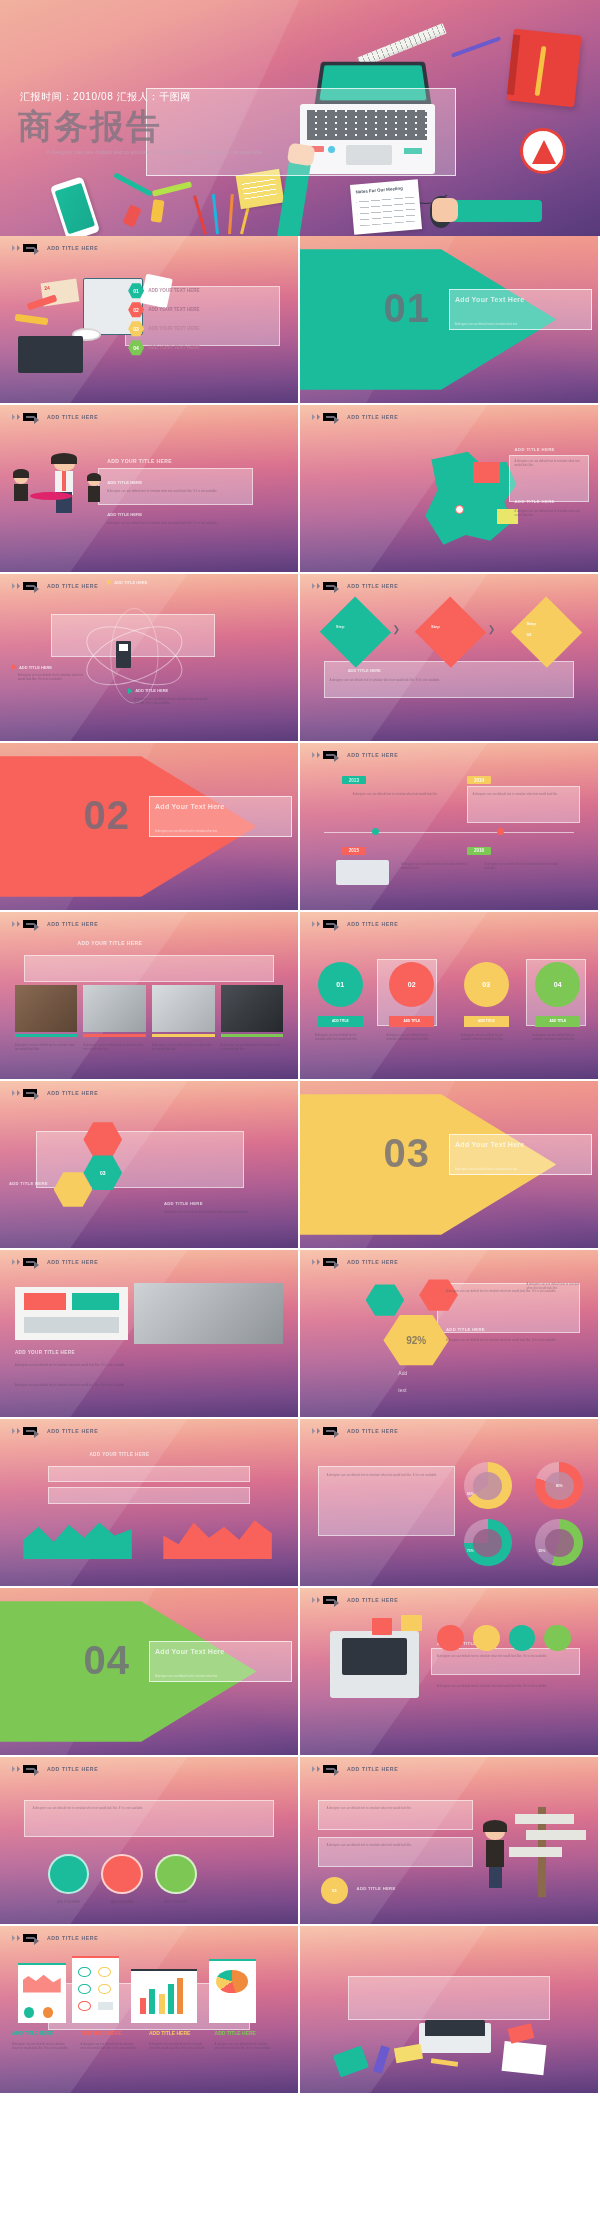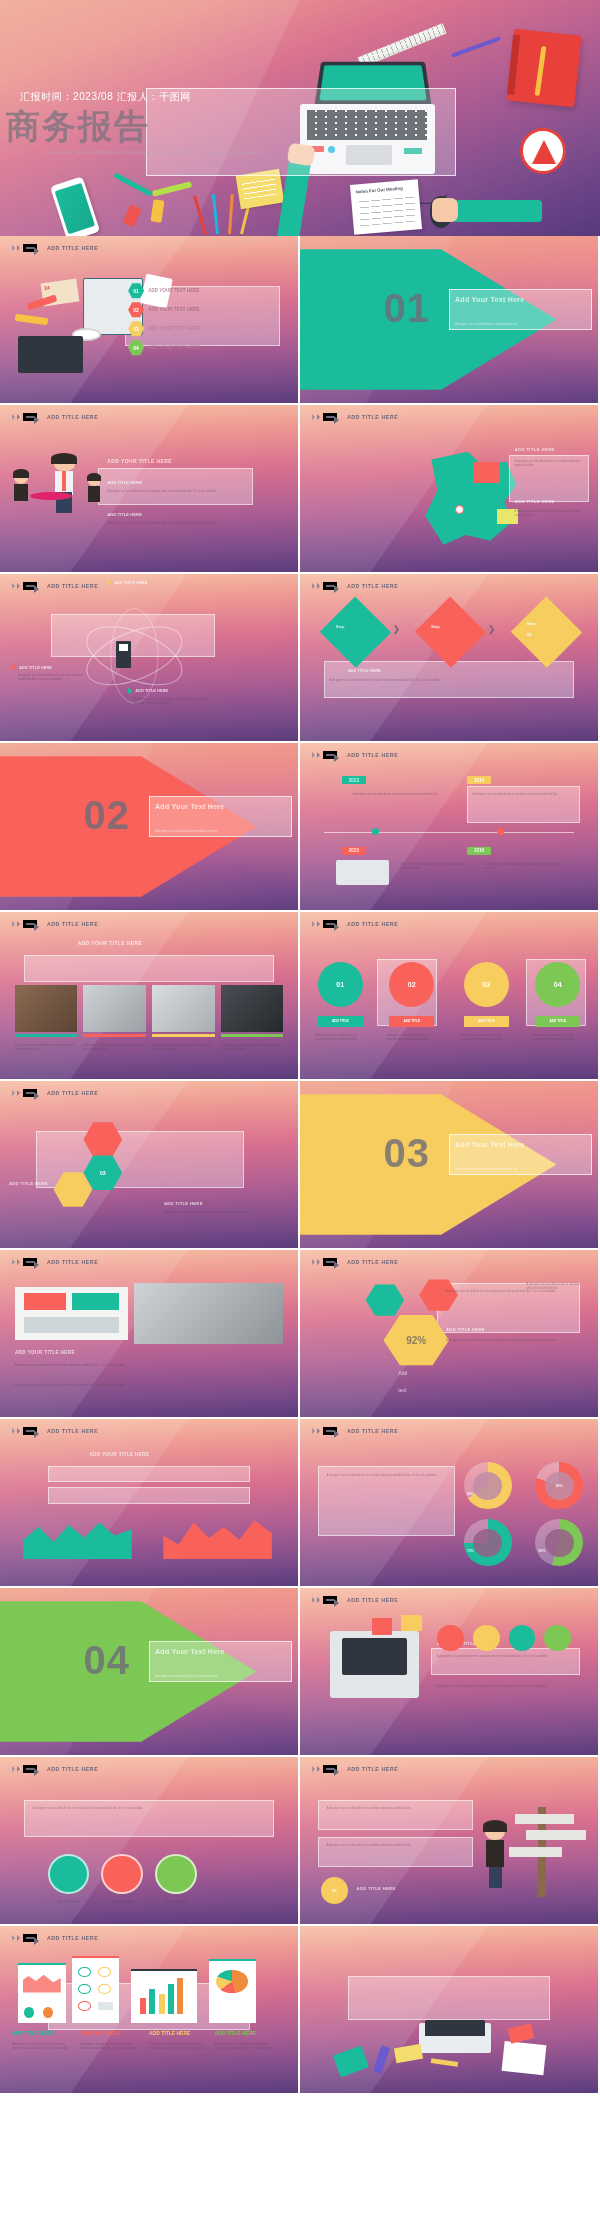--- a/index.html
+++ b/index.html
@@ -62,21 +62,21 @@
   }
   .hero-band {
     position:absolute; left:146px; top:88px; width:310px; height:88px;
     background:rgba(255,255,255,.26); border:1px solid rgba(255,255,255,.75);
   }
   .hero-sub {
     position:absolute; left:20px; top:90px; color:#fff; font-size:10px;
     letter-spacing:.6px; white-space:nowrap;
   }
   .hero-title {
-    position:absolute; left:6px; top:104px; font-size:34px; font-weight:700;
+    position:absolute; left:18px; top:104px; font-size:34px; font-weight:700;
     color:rgba(125,115,128,.78); letter-spacing:2px;
   }
   .hero-desc {
     position:absolute; left:20px; top:148px; width:270px; font-size:5.6px;
     color:rgba(190,165,185,.75); line-height:1.7; text-align:center;
   }
 
   
   .laptop { position:absolute; left:300px; top:60px; width:135px; height:120px; }
   .lap-lid {
@@ -213,21 +213,21 @@
     </div>
     <div class="sticky"></div>
     <div class="arm"></div>
     <div class="notes">
       <div class="notes-t">Notes For Our Meeting</div>
     </div>
     <div class="mouse"></div>
     <div class="arm2"></div>
 
     <div class="hero-band"></div>
-    <div class="hero-sub">汇报时间：2023/08  汇报人：千图网</div>
+    <div class="hero-sub">汇报时间：2010/08  汇报人：千图网</div>
     <div class="hero-title">商务报告</div>
     <div class="hero-desc">A designer can use default text to simulate what text would look like. If it is not available.</div>
   </div>
 
   <div class="grid">
 
     <div class="cell slide">
       <div class="bg bg-hdr"></div>
       <div class="sl-head">
         <span class="chev c1"></span>

